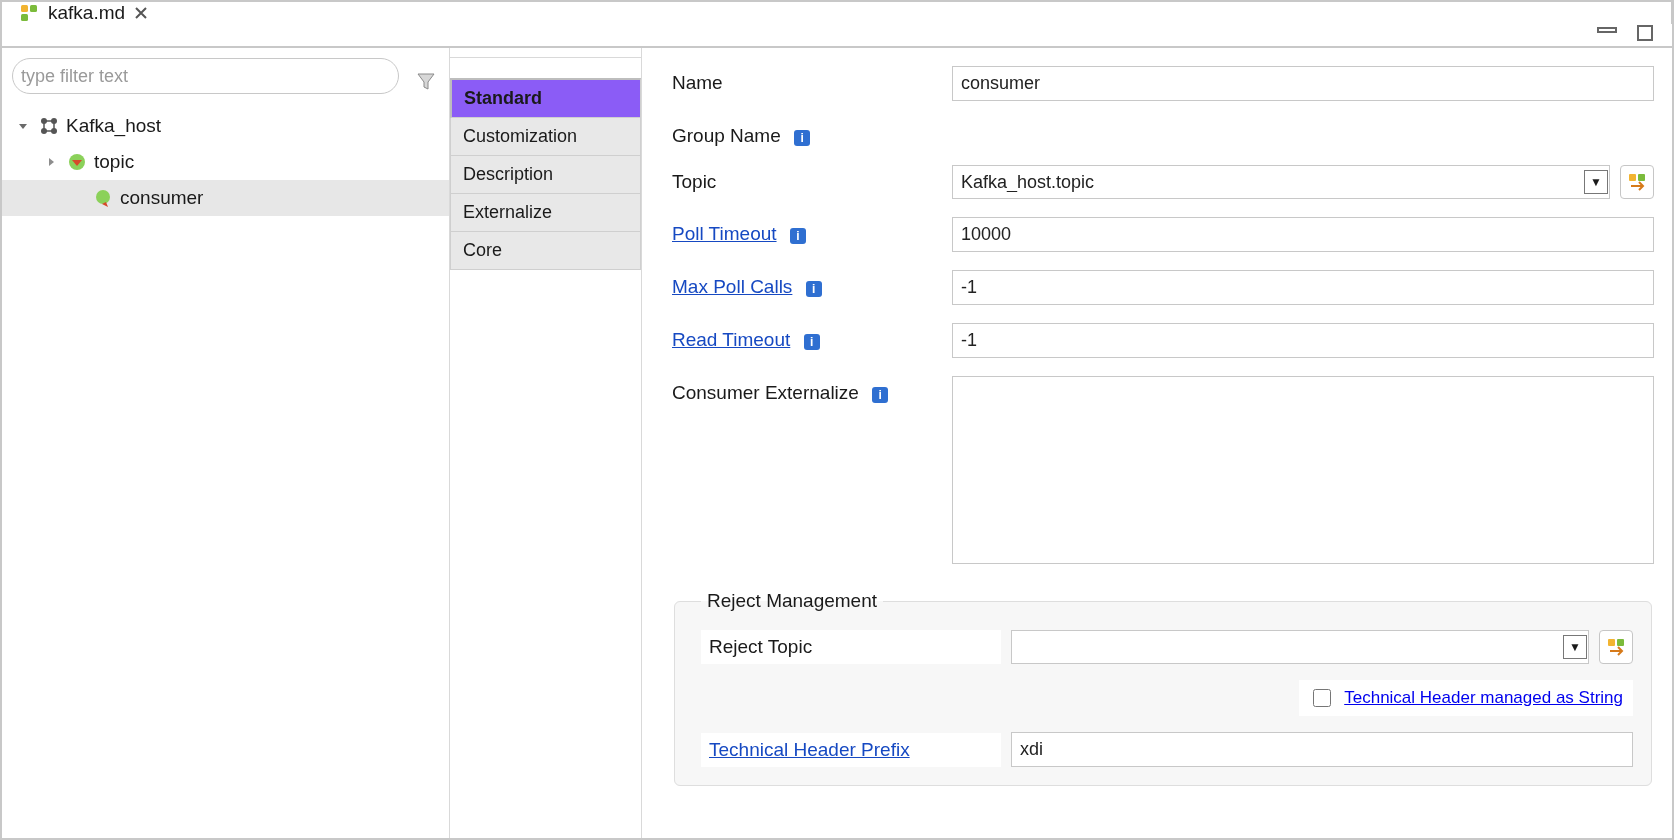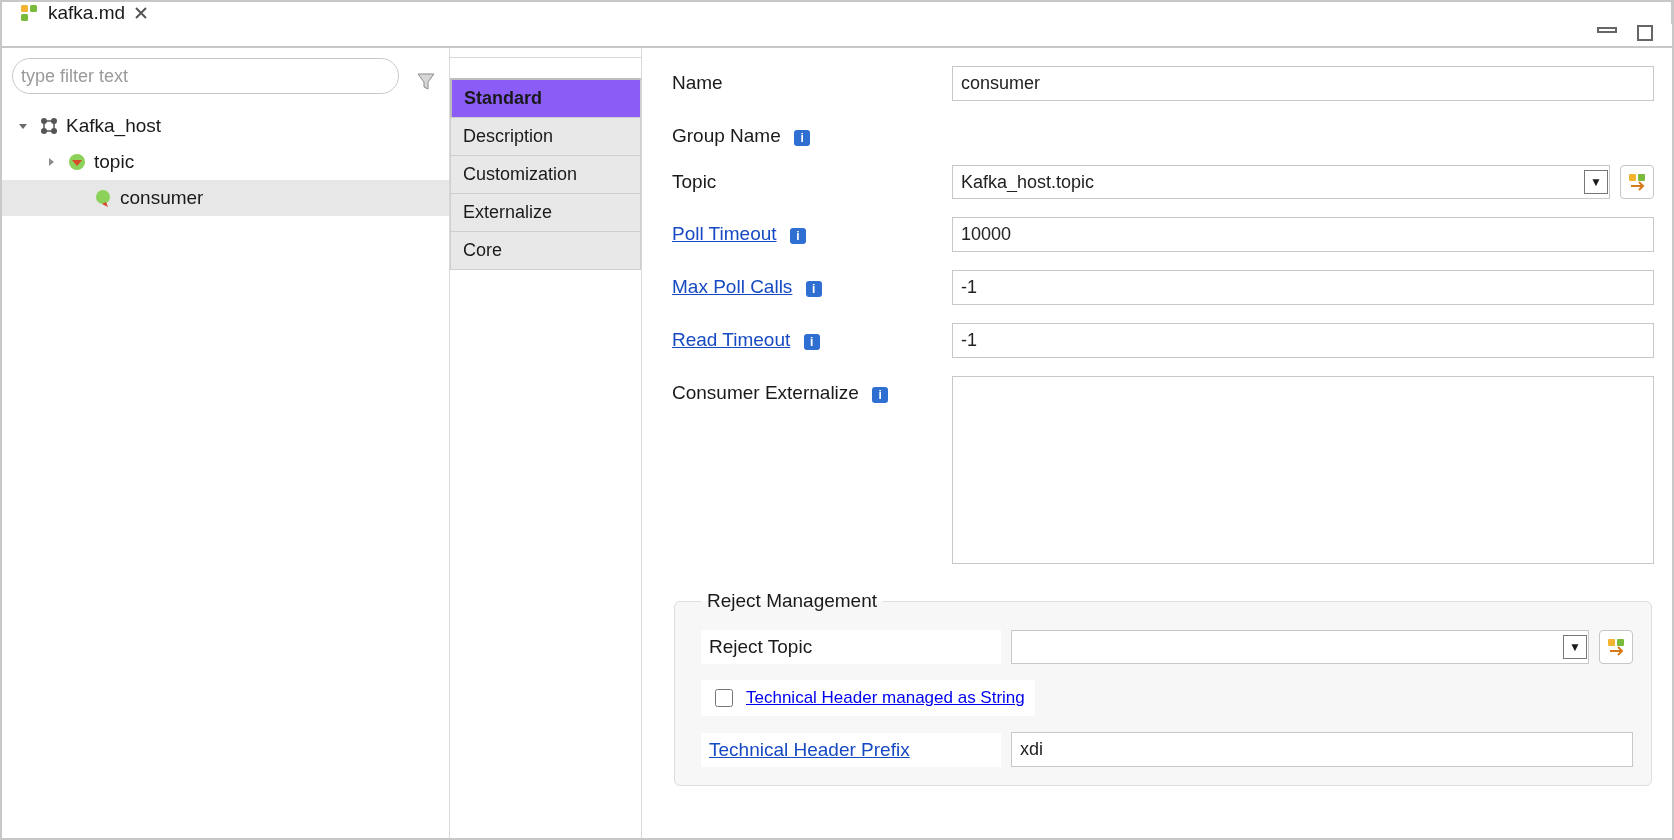--- a/index.html
+++ b/index.html
@@ -131,21 +131,21 @@
 
   
   fieldset.group{
     border:1px solid #dedede;border-radius:6px;
     background:#f7f7f7;
     padding:18px 18px 18px 26px;margin-top:26px;
   }
   fieldset.group legend{
     font-size:19px;padding:0 6px;background:transparent;
   }
-  .grow{display:flex;align-items:center;margin-bottom:16px;gap:10px;}
+  .grow{display:flex;align-items:center;margin-bottom:16px;gap:10px;justify-content:flex-end;}
   .grow .glab{width:300px;flex:0 0 300px;font-size:19px;background:#fff;padding:6px 8px;}
   .grow .glab a{color:var(--link);text-decoration:underline;}
   .chkwrap{display:flex;align-items:center;gap:10px;background:#fff;padding:6px 10px;}
   .chkwrap input{width:18px;height:18px;}
   .ginput{flex:1;}
 
   
   svg{display:block;}
 </style>
 </head>
@@ -234,22 +234,22 @@
         </span>
         <span class="lbl">consumer</span>
       </div>
     </div>
   </div>
 
   <div class="col-tabs">
     <div class="thin"></div>
     <div class="vtabs">
       <div class="vtab top">Standard</div>
+      <div class="vtab">Customization</div>
       <div class="vtab">Description</div>
-      <div class="vtab">Customization</div>
       <div class="vtab">Externalize</div>
       <div class="vtab">Core</div>
     </div>
   </div>
 
   <div class="col-form">
 
     <div class="frow">
       <div class="flab">Name</div>
       <div class="ffield">

